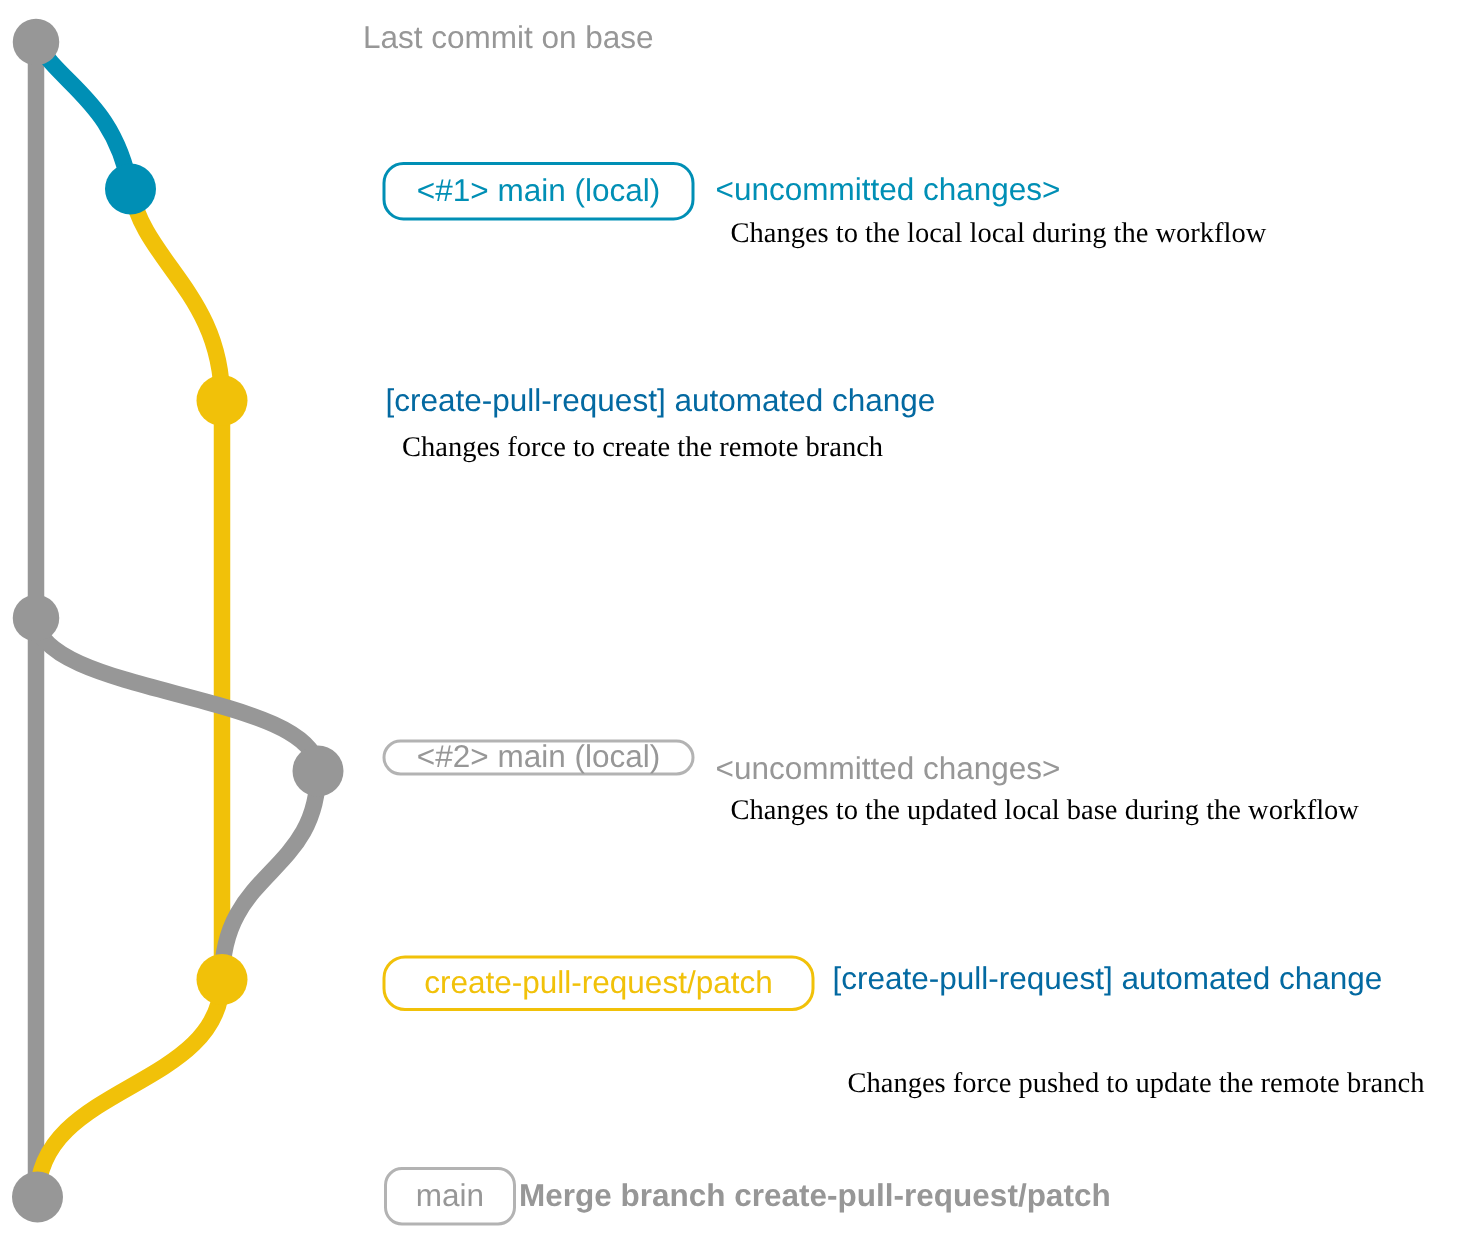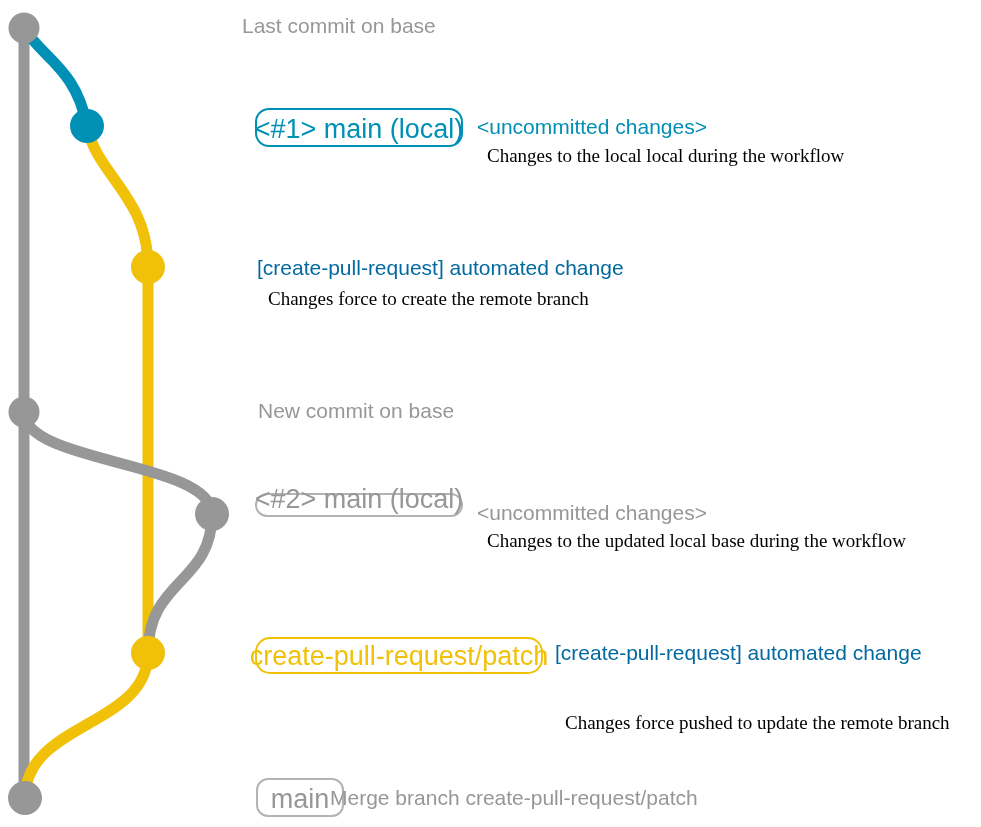--- a/index.html
+++ b/index.html
@@ -25,25 +25,25 @@
     position: absolute;
     white-space: nowrap;
     font-family: "Liberation Serif", serif;
     font-size: 19px;
     line-height: 24px;
     color: #000000;
   }
   .pill {
     position: absolute;
     display: flex;
-    align-items: flex-end;
+    align-items: center;
     justify-content: center;
     border: 2px solid;
     border-radius: 14px;
-    font-size: 27px;
+    font-size: 21px;
     box-sizing: border-box;
     white-space: nowrap;
   }
   .pill.b-blue   { border-color: #008fb5; color: #008fb5; }
   .pill.b-gray   { border-color: #b3b3b3; color: #979797; }
   .pill.b-yellow { border-color: #f1c109; color: #f1c109; }
 </style>
 </head>
 <body>
 
@@ -76,32 +76,31 @@
 
   <div class="pill b-blue" style="left:255px; top:108px; width:208px; height:39px;">
     <span>&lt;#1&gt; main (local)</span>
   </div>
   <div class="txt c-blue" style="left:477px; top:114px;">&lt;uncommitted changes&gt;</div>
   <div class="note" style="left:487px; top:144px;">Changes to the local local during the workflow</div>
 
   <div class="txt c-yellow" style="left:257px; top:255px;">[create-pull-request] automated change</div>
   <div class="note" style="left:268px; top:287px;">Changes force to create the remote branch</div>
 
-  <div class="txt c-gray" style="left:258px; top:398px;">New commit on base</div>
 
   <div class="pill b-gray" style="left:255px; top:493px; width:208px; height:24px;">
     <span>&lt;#2&gt; main (local)</span>
   </div>
   <div class="txt c-gray" style="left:477px; top:500px;">&lt;uncommitted changes&gt;</div>
   <div class="note" style="left:487px; top:529px;">Changes to the updated local base during the workflow</div>
 
   <div class="pill b-yellow" style="left:255px; top:637px; width:288px; height:37px;border-radius:15px;">
     <span>create-pull-request/patch</span>
   </div>
   <div class="txt c-yellow" style="left:555px; top:640px;">[create-pull-request] automated change</div>
   <div class="note" style="left:565px; top:711px;">Changes force pushed to update the remote branch</div>
 
   <div class="pill b-gray" style="left:256px; top:778px; width:88px; height:39px; border-radius:12px;">
     <span>main</span>
   </div>
-  <div class="txt c-gray" style="left:330px; top:785px;">Merge branch create-pull-request/patch</div>
+  <div class="txt c-gray" style="left:346px; top:785px;font-weight:bold;">Merge branch create-pull-request/patch</div>
 
 </div>
 
 </body></html>

